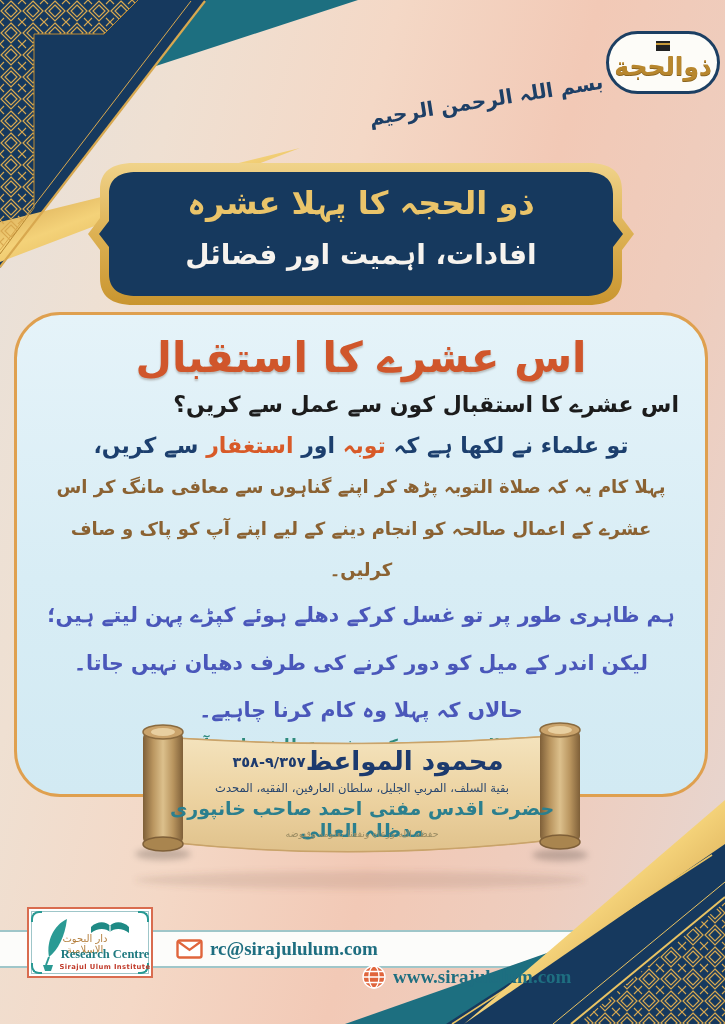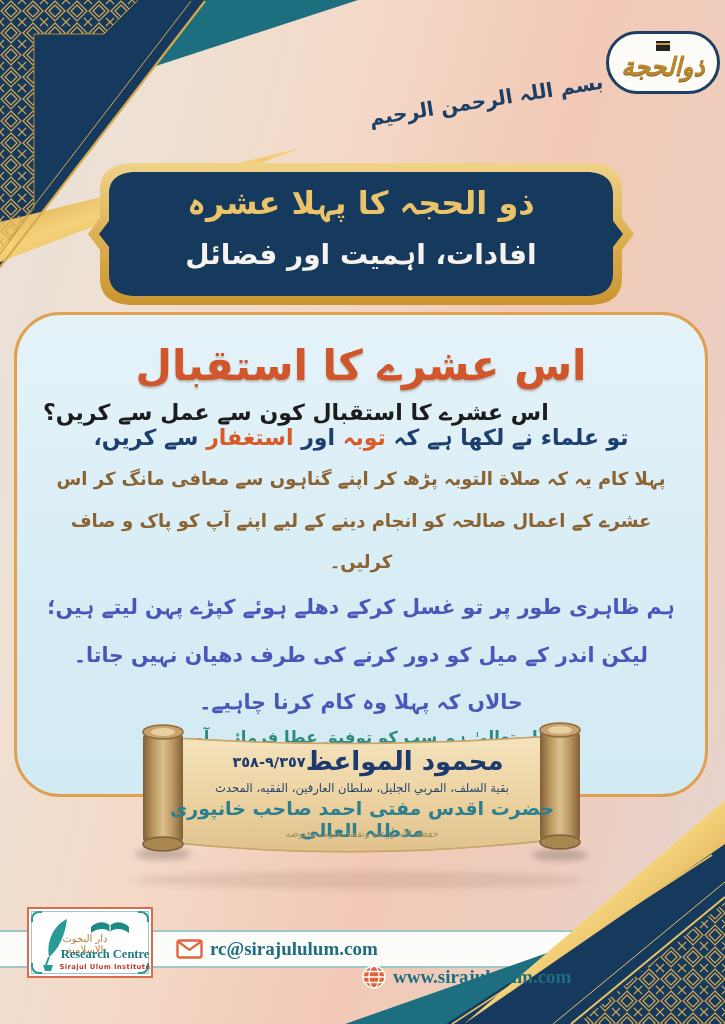--- a/index.html
+++ b/index.html
@@ -14,40 +14,40 @@
 
   
   .bismillah{position:absolute;left:368px;top:88px;z-index:1;color:#1d3f66;font-size:20px;font-weight:bold;
     white-space:nowrap;transform:rotate(-9deg);}
 
   
   .ribbon{position:absolute;left:656px;top:93px;width:52px;height:66px;z-index:1;}
   .ribbon-num{position:absolute;left:0;top:6px;width:52px;text-align:center;font-size:29px;font-weight:bold;color:#1a1a1a;
     text-shadow:-1.5px 0 #e2702e,1.5px 0 #e2702e,0 -1.5px #e2702e,0 1.5px #e2702e;}
   .pill{position:absolute;left:606px;top:31px;width:114px;height:63px;z-index:2;background:#fdfcf8;
-    border:3px solid #1c3f63;border-radius:34px;box-sizing:border-box;font-style:italic;}
+    border:3px solid #1c3f63;border-radius:34px;box-sizing:border-box;}
   .kaaba{position:absolute;left:50%;top:7px;margin-left:-7px;width:14px;height:10px;background:#222;}
   .kband{position:absolute;left:0;top:2px;width:100%;height:2px;background:#c79a3a;}
   .pill-text{position:absolute;left:0;top:18px;width:100%;text-align:center;font-size:25px;font-weight:bold;color:#b8872e;
     text-shadow:0 1px 0 #8a6420;}
 
   
   .banner-svg{position:absolute;left:85px;top:160px;z-index:1;}
   .banner-title{position:absolute;left:161px;top:184px;width:400px;z-index:2;text-align:center;
     font-size:32px;font-weight:bold;color:#eac46a;}
   .banner-subtitle{position:absolute;left:161px;top:238px;width:400px;z-index:2;text-align:center;
     font-size:28px;font-weight:bold;color:#f6f3ee;}
 
   
   .card{position:absolute;left:14px;top:312px;width:694px;height:485px;z-index:1;box-sizing:border-box;
     background:linear-gradient(180deg,#e5f3f9 0%,#d8edf5 55%,#d2eaf3 100%);
-    border:3px solid #dfa04f;border-radius:46px;padding:16px 26px 0;}
+    border:3px solid #dfa04f;border-radius:46px;padding:8px 26px 0;}
   .card-heading{font-size:42px;font-weight:bold;color:#d0562b;text-align:center;line-height:1.65;
     text-shadow:0 2px 2px rgba(60,30,10,.25);}
-  .card-question{font-size:22px;color:#1c1c1c;font-weight:bold;text-align:left;margin:0 0 0;}
+  .card-question{font-size:22px;color:#1c1c1c;font-weight:bold;text-align:right;margin:0 0 16px;}
   .card-intro{font-size:22px;font-weight:bold;color:#1c3f6e;text-align:center;margin-bottom:8px;}
   .hl{color:#d85a28;}
   .card-para{font-weight:bold;text-align:center;line-height:2.3;}
   .brown{font-size:18px;color:#8b6232;}
   .blue{font-size:20.5px;color:#4a57ba;margin-top:2px;}
   .card-dua{font-size:16.5px;font-weight:bold;color:#2e8a7c;text-align:center;margin-top:2px;}
 
   
   .scroll-svg{position:absolute;left:118px;top:712px;z-index:3;}
   .scroll-texts{position:absolute;left:0;top:0;z-index:3;width:0;height:0;}

